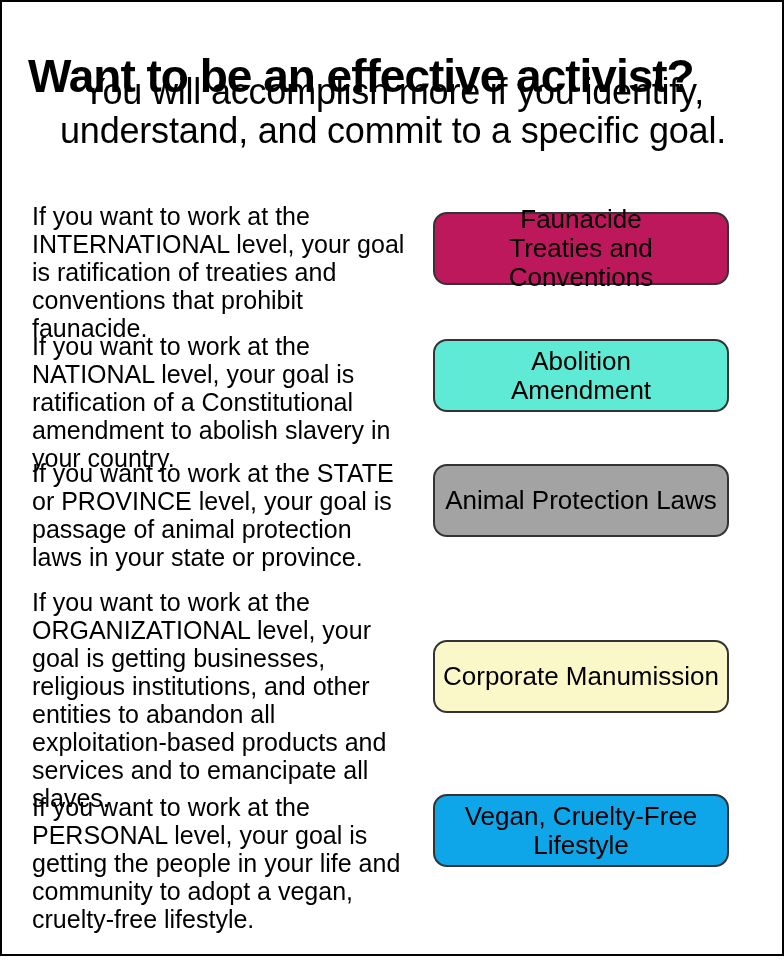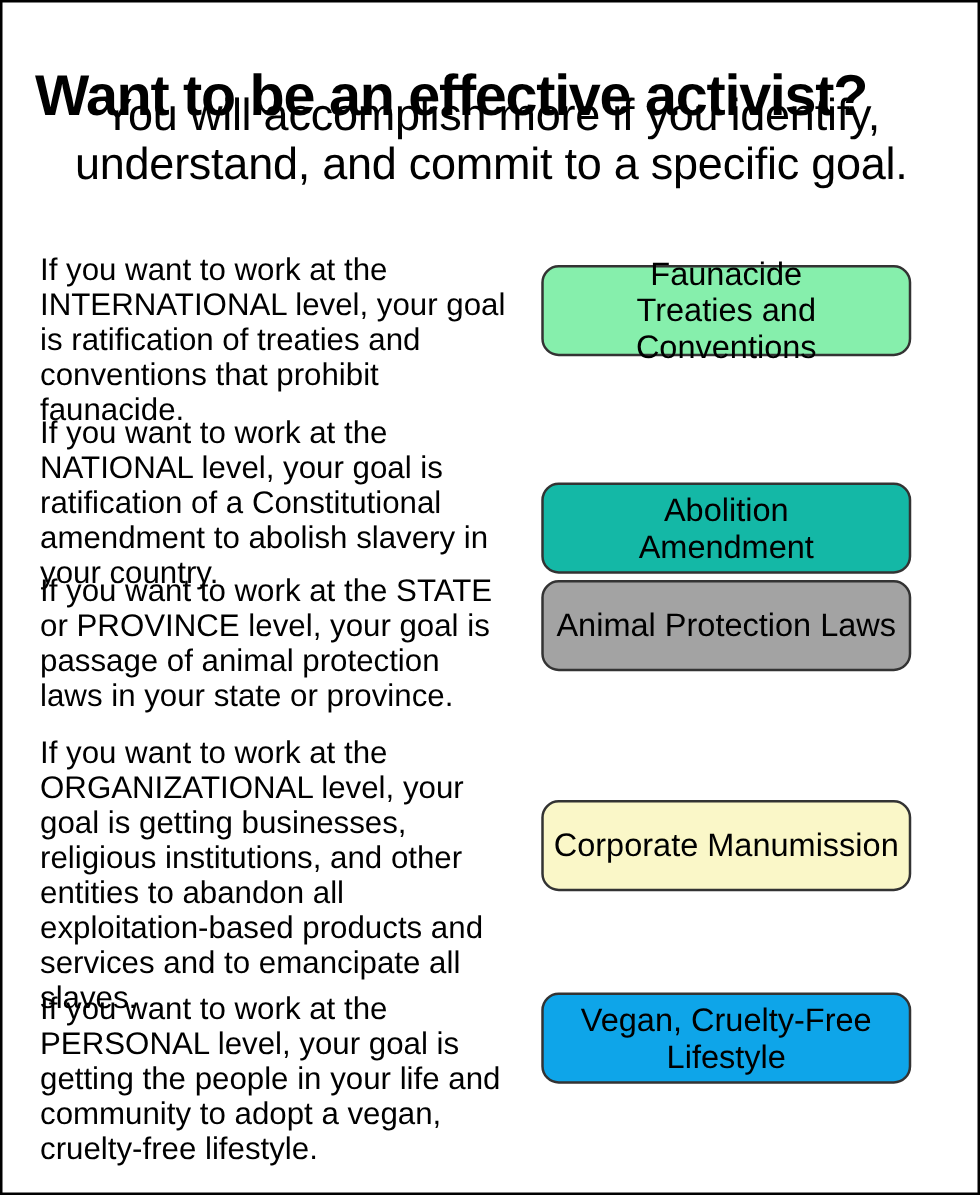--- a/index.html
+++ b/index.html
@@ -69,29 +69,29 @@
 </head>
 <body>
 
 <div class="page">
 
   <h1 class="title">Want to be an effective activist?</h1>
   <div class="subtitle">You will accomplish more if you identify, understand, and commit to a specific goal.</div>
 
   <div class="row row-0">
     <div class="para">If you want to work at the INTERNATIONAL level, your goal is ratification of treaties and conventions that prohibit faunacide.</div>
-    <div class="goal-box" style="background-color: #86efac;">
+    <div class="goal-box" style="background-color: #be185d;">
       <div class="goal-box-label">Faunacide
 Treaties and Conventions</div>
     </div>
   </div>
 
   <div class="row row-1">
     <div class="para">If you want to work at the NATIONAL level, your goal is ratification of a Constitutional amendment to abolish slavery in your country.</div>
-    <div class="goal-box" style="background-color: #14b8a6; margin-top: 47px;">
+    <div class="goal-box" style="background-color: #5eead4;">
       <div class="goal-box-label">Abolition
 Amendment</div>
     </div>
   </div>
 
   <div class="row row-2">
     <div class="para">If you want to work at the STATE or PROVINCE level, your goal is passage of animal protection laws in your state or province.</div>
     <div class="goal-box" style="background-color: #a3a3a3;">
       <div class="goal-box-label">Animal Protection Laws</div>
     </div>

